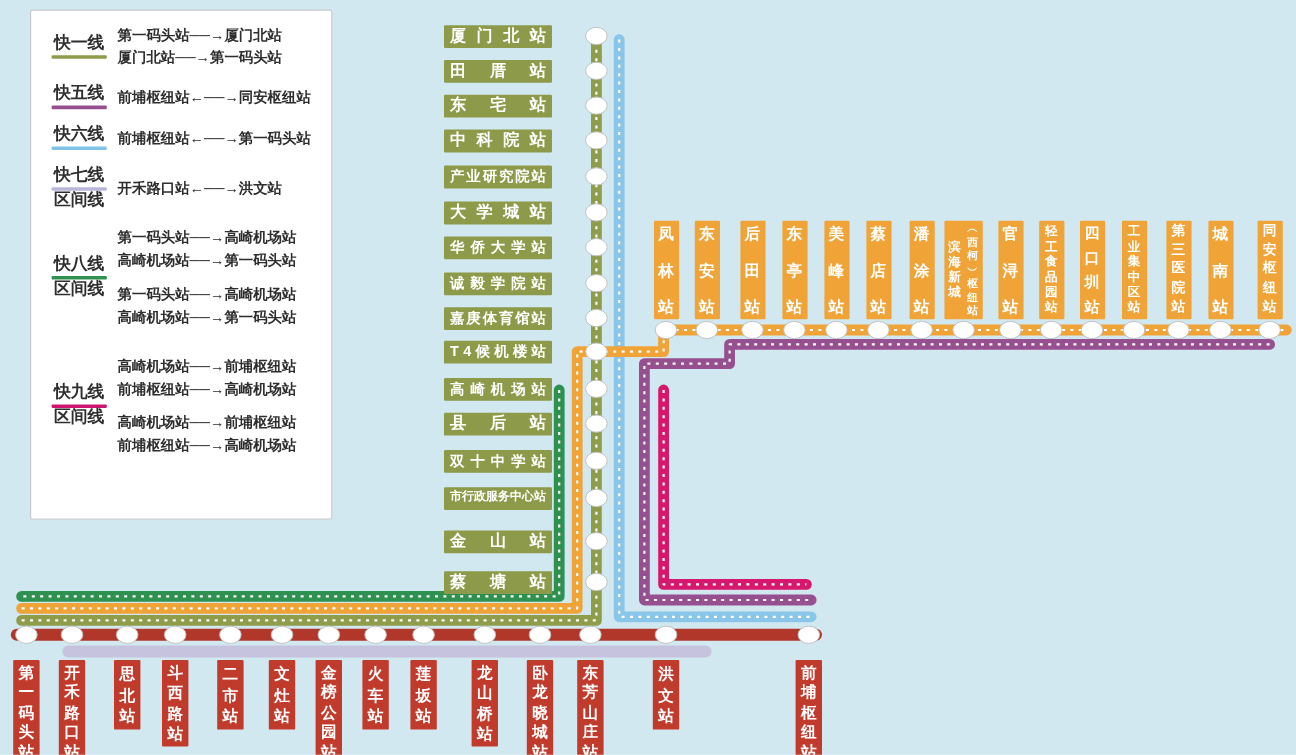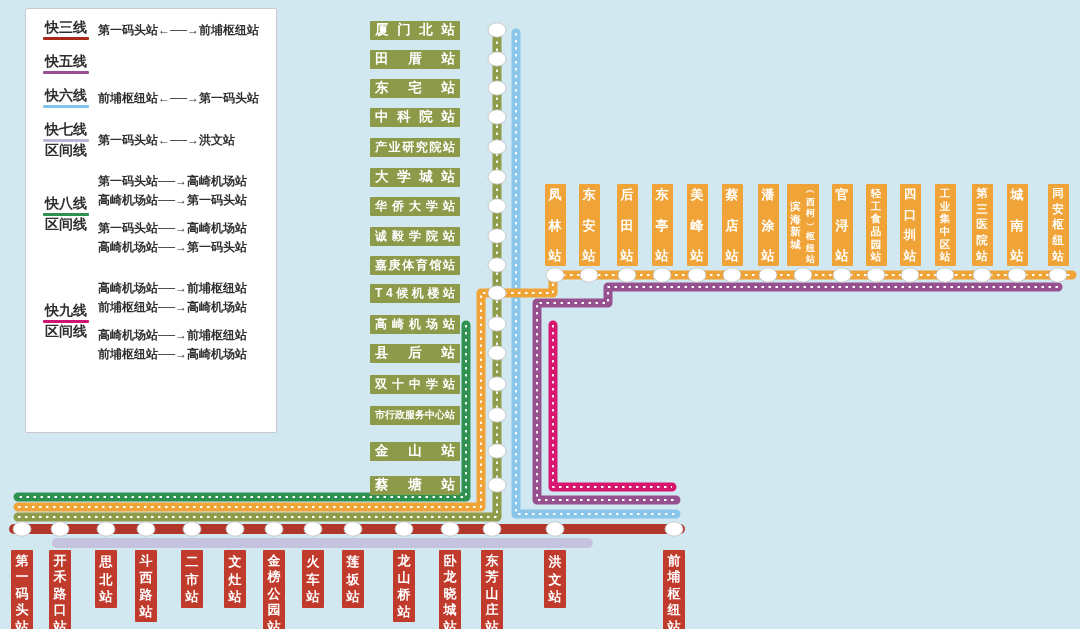--- a/index.html
+++ b/index.html
@@ -388,50 +388,54 @@
         <span>埔</span>
         <span>枢</span>
         <span>纽</span>
         <span>站</span>
       </div>
     </div>
   <div id="legend">
     <div id="legend-groups">
         <div class="lg-row">
           <div class="lg-label">
-            <div class="lg-name">快三线</div>
-            <div class="lg-underline" style="background: rgb(168, 40, 28);"></div>
-          </div>
-          <div class="lg-routes">
-            <div class="lg-route">第一码头站←──→前埔枢纽站</div>
+            <div class="lg-name">快一线</div>
+            <div class="lg-underline" style="background: rgb(143, 156, 74);"></div>
+          </div>
+          <div class="lg-routes">
+            <div class="lg-route">第一码头站──→厦门北站</div>
+            <div class="lg-route">厦门北站──→第一码头站</div>
           </div>
         </div>
         <div class="lg-row">
           <div class="lg-label">
             <div class="lg-name">快五线</div>
             <div class="lg-underline" style="background: rgb(150, 80, 143);"></div>
+          </div>
+          <div class="lg-routes">
+            <div class="lg-route">前埔枢纽站←──→同安枢纽站</div>
           </div>
         </div>
         <div class="lg-row">
           <div class="lg-label">
             <div class="lg-name">快六线</div>
             <div class="lg-underline" style="background: rgb(127, 195, 232);"></div>
           </div>
           <div class="lg-routes">
             <div class="lg-route">前埔枢纽站←──→第一码头站</div>
           </div>
         </div>
         <div class="lg-row">
           <div class="lg-label">
             <div class="lg-name">快七线</div>
             <div class="lg-underline" style="background: rgb(185, 183, 217);"></div>
             <div class="lg-sub">区间线</div>
           </div>
           <div class="lg-routes">
-            <div class="lg-route">第一码头站←──→洪文站</div>
+            <div class="lg-route">开禾路口站←──→洪文站</div>
           </div>
         </div>
         <div class="lg-row">
           <div class="lg-label">
             <div class="lg-name">快八线</div>
             <div class="lg-underline" style="background: rgb(46, 145, 80);"></div>
             <div class="lg-sub">区间线</div>
           </div>
           <div class="lg-routes">
             <div class="lg-route">第一码头站──→高崎机场站</div>

